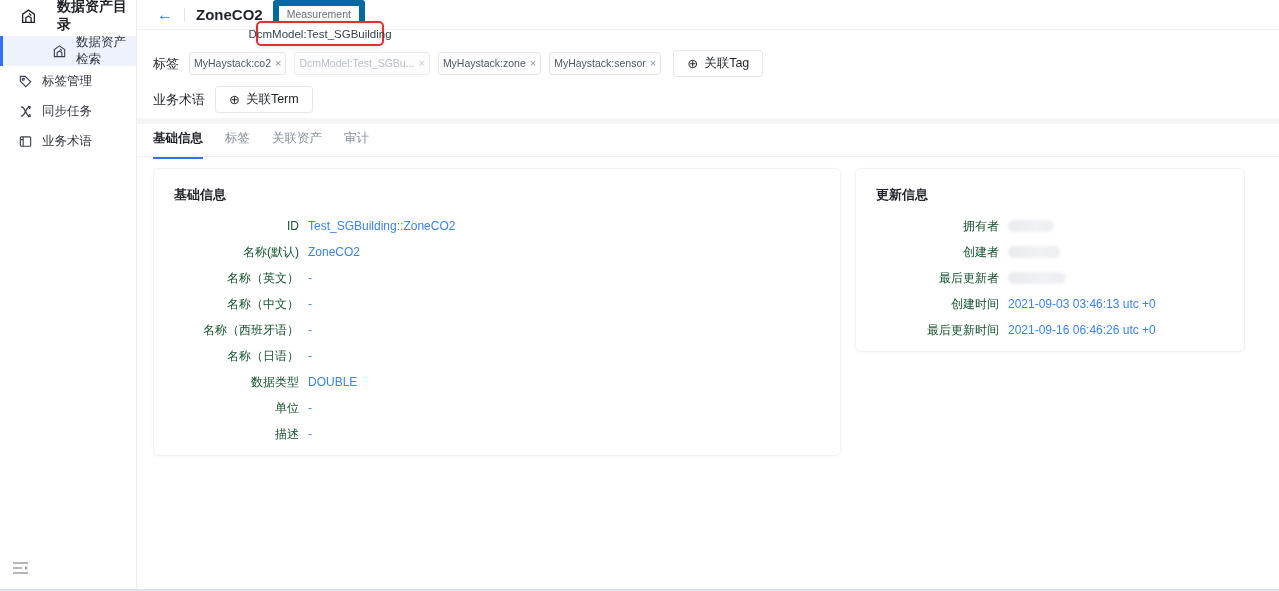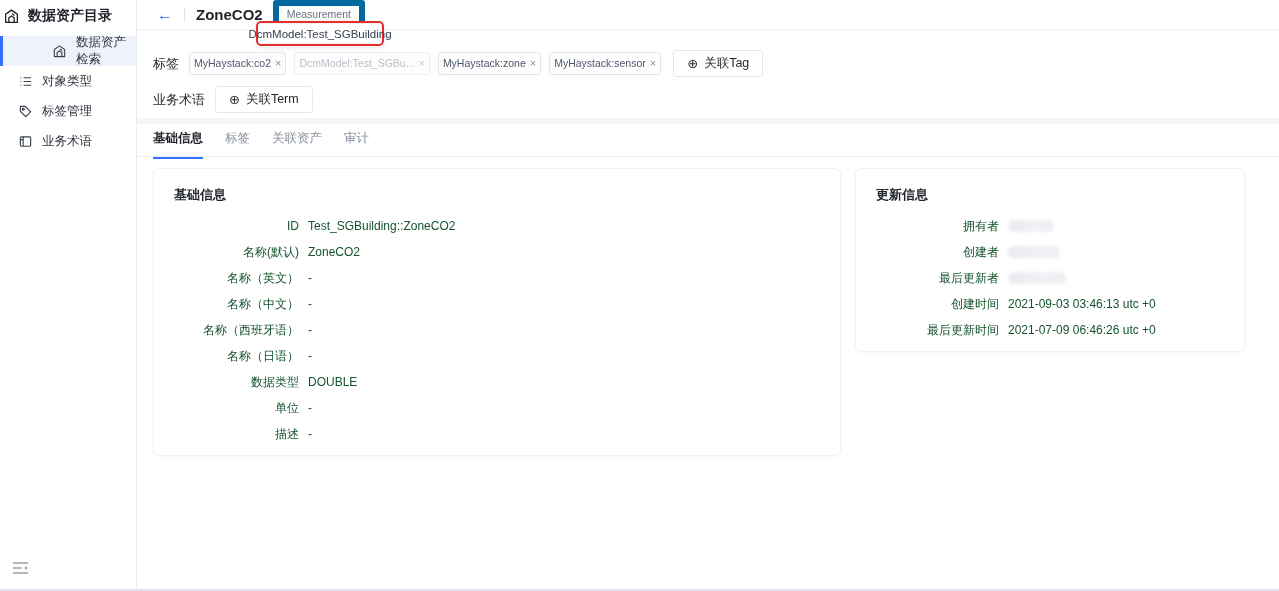--- a/index.html
+++ b/index.html
@@ -2,21 +2,21 @@
 <html><head>
 <meta charset="utf-8">
 <style>
   * { margin:0; padding:0; box-sizing:border-box; }
   html,body { width:1279px; height:591px; }
   body { font-family:"Liberation Sans","DejaVu Sans",sans-serif; background:#fff; color:#1f2329; }
   .page { position:relative; width:1279px; height:591px; overflow:hidden; background:#fff; border-bottom:2px solid #dfe4ec; }
 
   
   .sidebar { position:absolute; left:0; top:0; width:137px; height:100%; background:#fff; border-right:1px solid #ebedf0; }
-  .logo-row { display:flex; align-items:center; gap:8px; height:32px; padding-left:3px; }
+  .logo-row { display:flex; align-items:center; gap:20px; height:32px; padding-left:20px; }
   .logo-row .app-title { font-size:14px; font-weight:bold; color:#1f2329; }
   .menu { margin-top:4px; }
   .menu-item { display:flex; align-items:center; gap:9px; height:30px; padding-left:14px; font-size:12.5px; color:#303540; cursor:pointer; border-left:3px solid transparent; }
   .menu-item.active { background:#eef3fb; border-left:3px solid #3370ff;padding-left:48px; }
   .menu-item .mi-icon { width:16px; height:16px; color:#3c4250; flex:0 0 16px; display:flex; align-items:center; justify-content:center; }
   .collapse-btn { position:absolute; left:12px; bottom:14px; width:18px; height:14px; color:#9aa0a6; cursor:pointer; }
 
   
   .header { position:absolute; left:137px; top:0; right:0; height:30px; display:flex; align-items:center; padding-left:20px; border-bottom:1px solid #f0f1f3; background:#fff; }
   .back-arrow { color:#3370ff; font-size:16px; line-height:1; cursor:pointer; }
@@ -48,21 +48,21 @@
 
   
   .card { position:absolute; background:#fff; border:1px solid #f0f1f3; border-radius:6px; box-shadow:0 1px 4px rgba(31,35,41,0.03); }
   .card-basic { left:153px; top:168px; width:688px; height:288px; }
   .card-update { left:855px; top:168px; width:390px; height:184px; }
   .card-title { font-size:13px; font-weight:bold; color:#1f2329; padding:17px 0 0 20px; }
   .field-list { margin-top:9px; }
   .field-row { display:flex; align-items:center; height:26px; }
   .field-label { width:145px; text-align:right; font-size:12px; color:#14532d; flex:0 0 145px; }
   .card-update .field-label { width:143px; flex:0 0 143px; }
-  .field-value { margin-left:9px; font-size:12px; color:#14532d; }
+  .field-value { margin-left:9px; font-size:12px; color:#3b82f6; }
   .redacted-blob { margin-left:9px; height:12px; border-radius:6px; background:linear-gradient(90deg,#e8eaee,#f1f2f5 60%,#eceef1); filter:blur(1.5px); }
   svg { display:block; }
 </style>
 </head>
 <body>
 
 <div class="page">
 
   <div class="sidebar">
     <div class="logo-row">
@@ -81,35 +81,36 @@
           <svg width="15" height="15" viewBox="0 0 16 16" fill="none" stroke="currentColor" stroke-width="1.2">
               <path d="M2.5 13.5V5.8L8 2l5.5 3.8v7.7z"></path>
               <path d="M5.5 13.5V9.2l2.4-1.7 2.6 1.7v4.3"></path>
               <path d="M8.6 5.2l2 2"></path>
             </svg>
         </span>
         <span>数据资产检索</span>
       </div>
       <div class="menu-item">
         <span class="mi-icon">
-          <svg width="15" height="15" viewBox="0 0 16 16" fill="none" stroke="currentColor" stroke-width="1.3">
-              <path d="M6 4h8M6 8h8M6 12h8"></path>
-              <path d="M2.5 4h1M2.5 8h1M2.5 12h1"></path>
-            </svg>
-        </span>
-        <span>对象类型</span>
-      </div>
-      <div class="menu-item">
-        <span class="mi-icon">
           <svg width="15" height="15" viewBox="0 0 16 16" fill="none" stroke="currentColor" stroke-width="1.2">
               <path d="M2.5 2.5h5.2l5.8 5.8-5.2 5.2-5.8-5.8z"></path>
               <circle cx="5.6" cy="5.6" r="1.1"></circle>
             </svg>
         </span>
         <span>标签管理</span>
+      </div>
+      <div class="menu-item">
+        <span class="mi-icon">
+          <svg width="15" height="15" viewBox="0 0 16 16" fill="none" stroke="currentColor" stroke-width="1.4">
+              <path d="M3 3c3 0 4 2.5 5 5s2 5 5 5"></path>
+              <path d="M13 3c-3 0-4 2.5-5 5s-2 5-5 5"></path>
+              <path d="M10.8 2.2L13 3l-.8 2.2M10.8 13.8L13 13l-.8-2.2"></path>
+            </svg>
+        </span>
+        <span>同步任务</span>
       </div>
       <div class="menu-item">
         <span class="mi-icon">
           <svg width="15" height="15" viewBox="0 0 16 16" fill="none" stroke="currentColor" stroke-width="1.2">
               <rect x="2.5" y="3" width="11" height="10" rx="1"></rect>
               <path d="M5.5 3v10M2.5 6h3"></path>
             </svg>
         </span>
         <span>业务术语</span>
       </div>
@@ -230,18 +231,18 @@
       <div class="field-row">
         <span class="field-label">最后更新者</span>
         <span class="redacted-blob" style="width:58px;"></span>
       </div>
       <div class="field-row">
         <span class="field-label">创建时间</span>
         <span class="field-value">2021-09-03 03:46:13 utc +0</span>
       </div>
       <div class="field-row">
         <span class="field-label">最后更新时间</span>
-        <span class="field-value">2021-07-09 06:46:26 utc +0</span>
+        <span class="field-value">2021-09-16 06:46:26 utc +0</span>
       </div>
     </div>
   </div>
 
 </div>
 
 </body></html>

